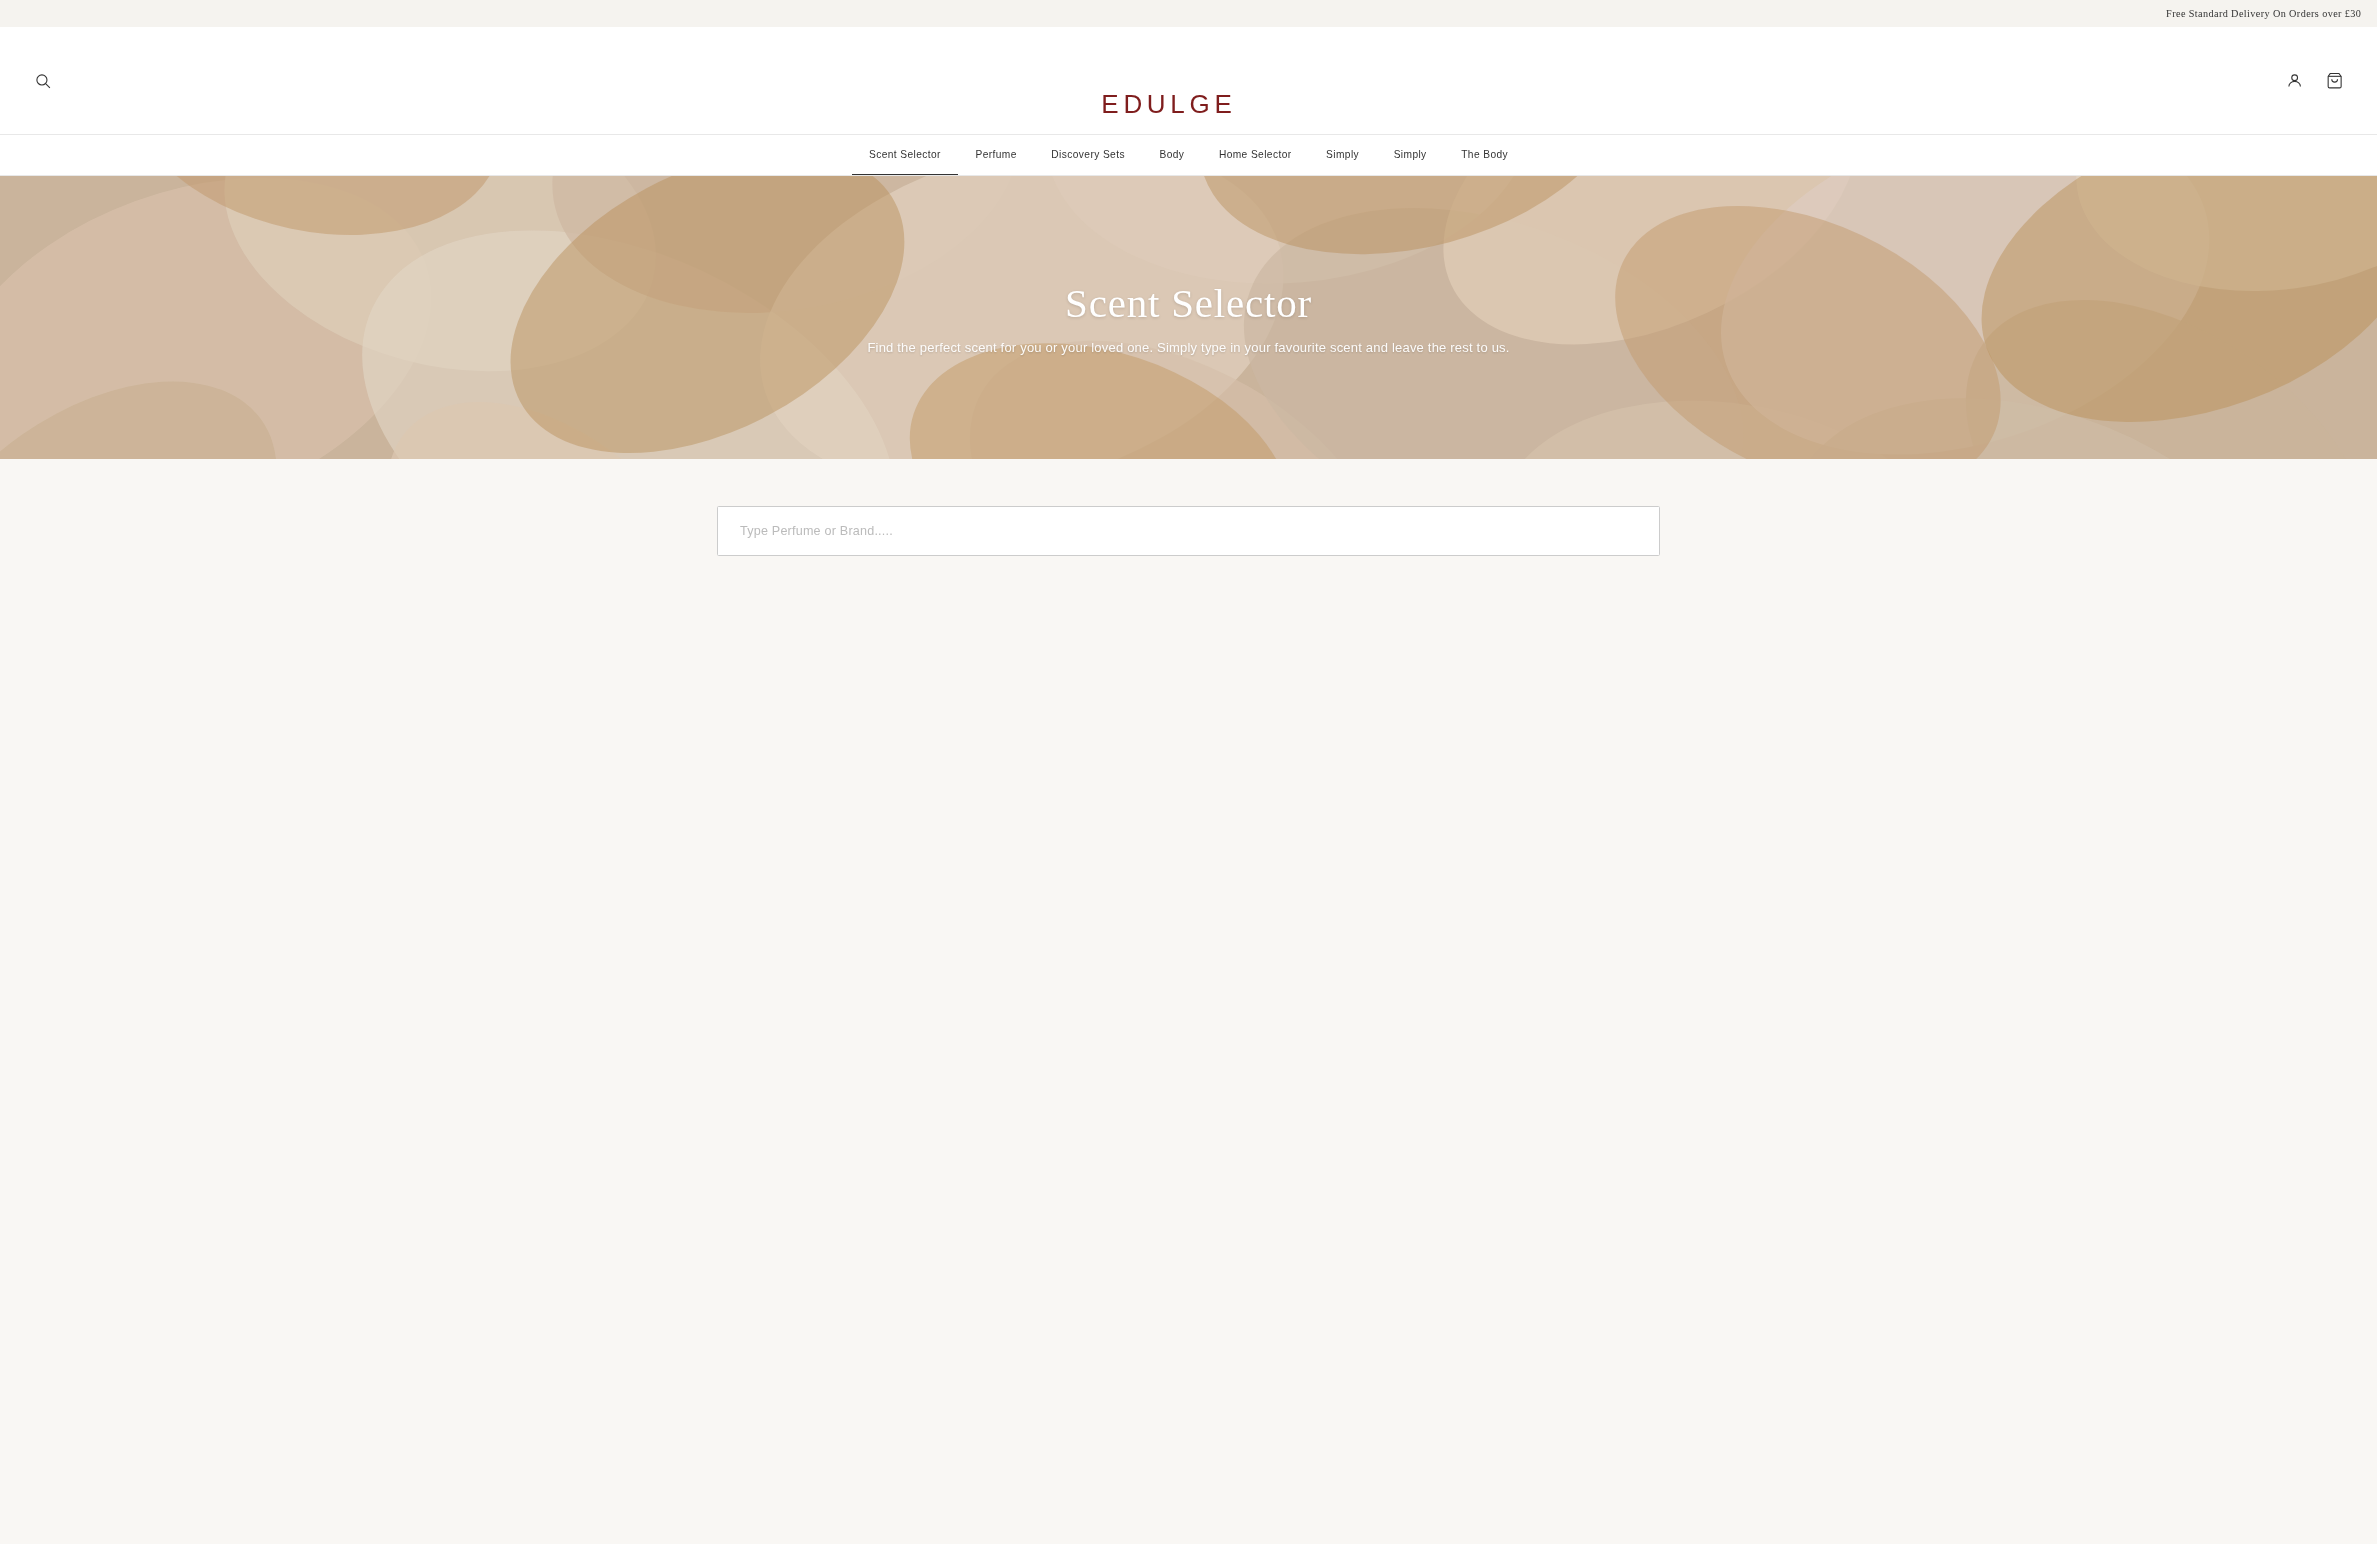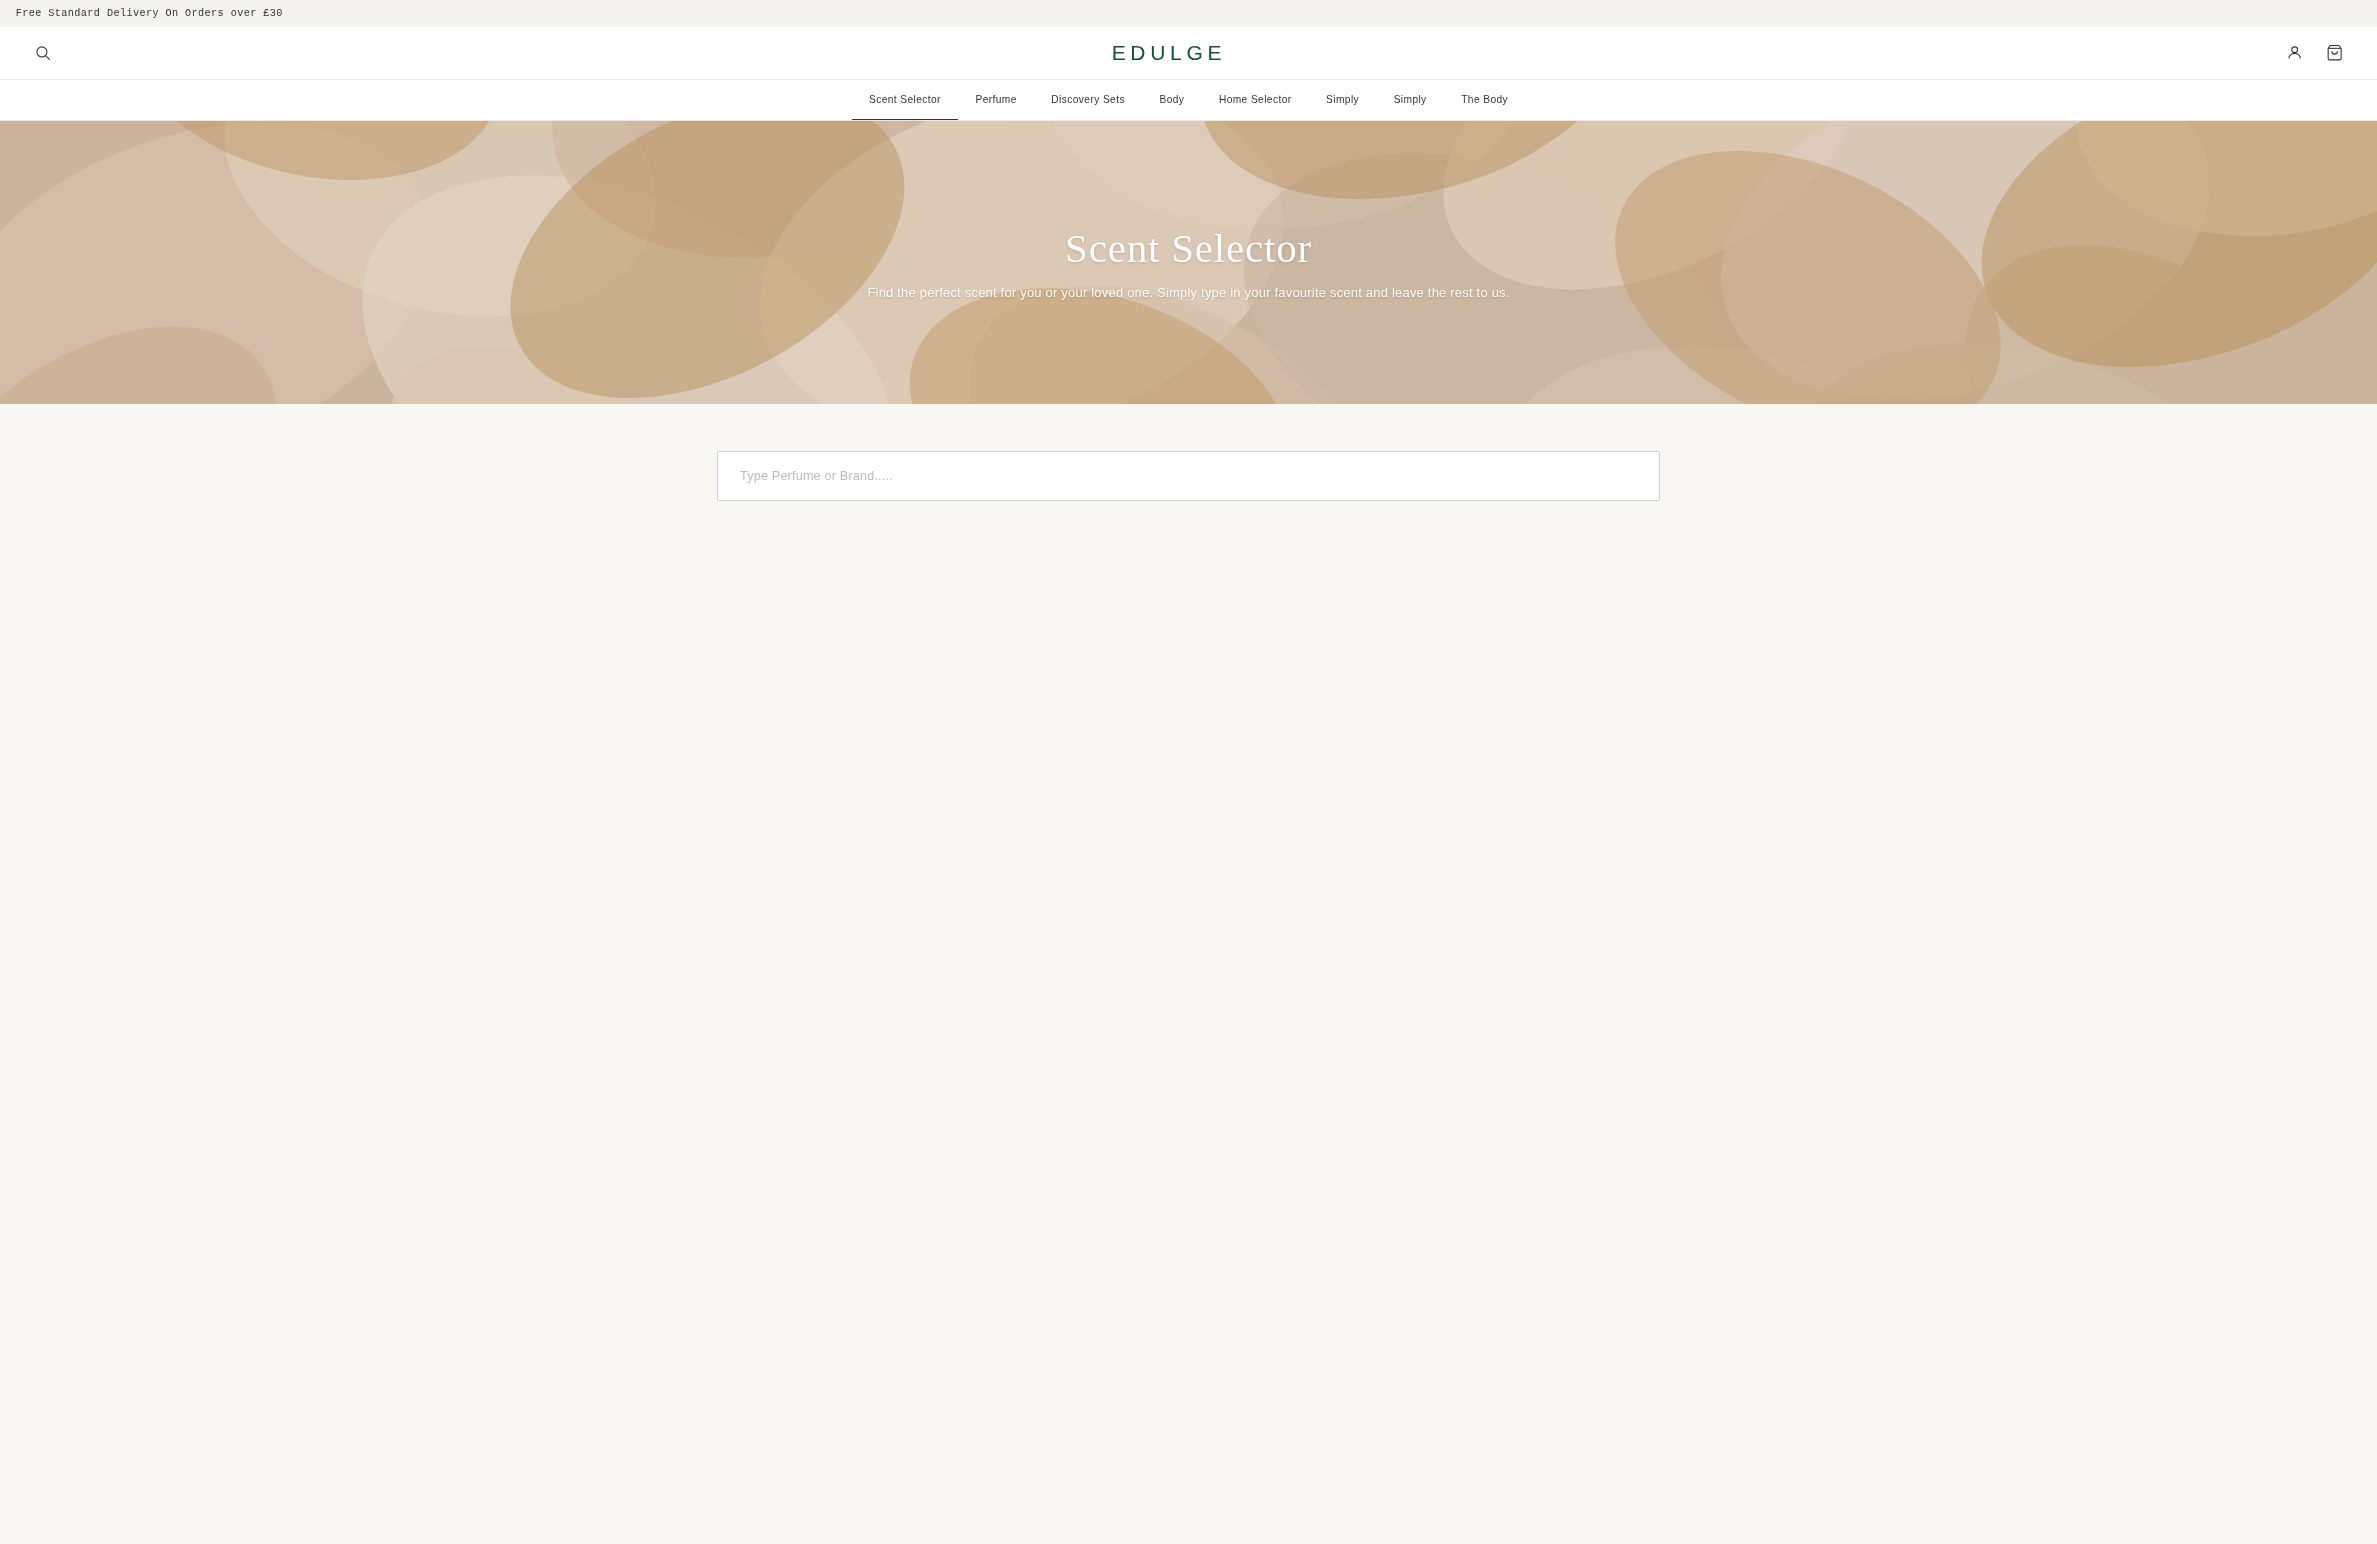--- a/index.html
+++ b/index.html
@@ -10,26 +10,26 @@
 
     body {
       font-family: 'Georgia', serif;
       background-color: #f9f7f4;
       color: #333;
     }
 
     
     .announcement-bar {
       background-color: #f5f3ef;
-      text-align: left;
+      text-align: right;
       padding: 7.9px 15.7px;
       font-size: 10.2px;
       letter-spacing: 0.4px;
       color: #333;
-      font-family: Liberation Mono, monospace;
+      font-family: Liberation Serif, serif;
     }
 
     
     .header {
       background-color: #fff;
       display: flex;
       align-items: center;
       justify-content: space-between;
       padding: 14px 31px;
       border-bottom: 0.8px solid #e8e8e8;
@@ -42,25 +42,26 @@
     }
 
     .header-icons-right {
       display: flex;
       align-items: center;
       gap: 15.7px;
     }
 
     .header-logo {
       font-family: 'Helvetica Neue', Arial, sans-serif;
-      font-size: 21px;
+      font-size: 26px;
       font-weight: 300;
       letter-spacing: 4.7px;
-      color: #14532d;
+      color: #7f1d1d;
       text-decoration: none;
+      margin-top: 48px;
     }
 
     .icon-btn {
       background: none;
       border: none;
       cursor: pointer;
       padding: 3.1px;
       display: flex;
       align-items: center;
       justify-content: center;

